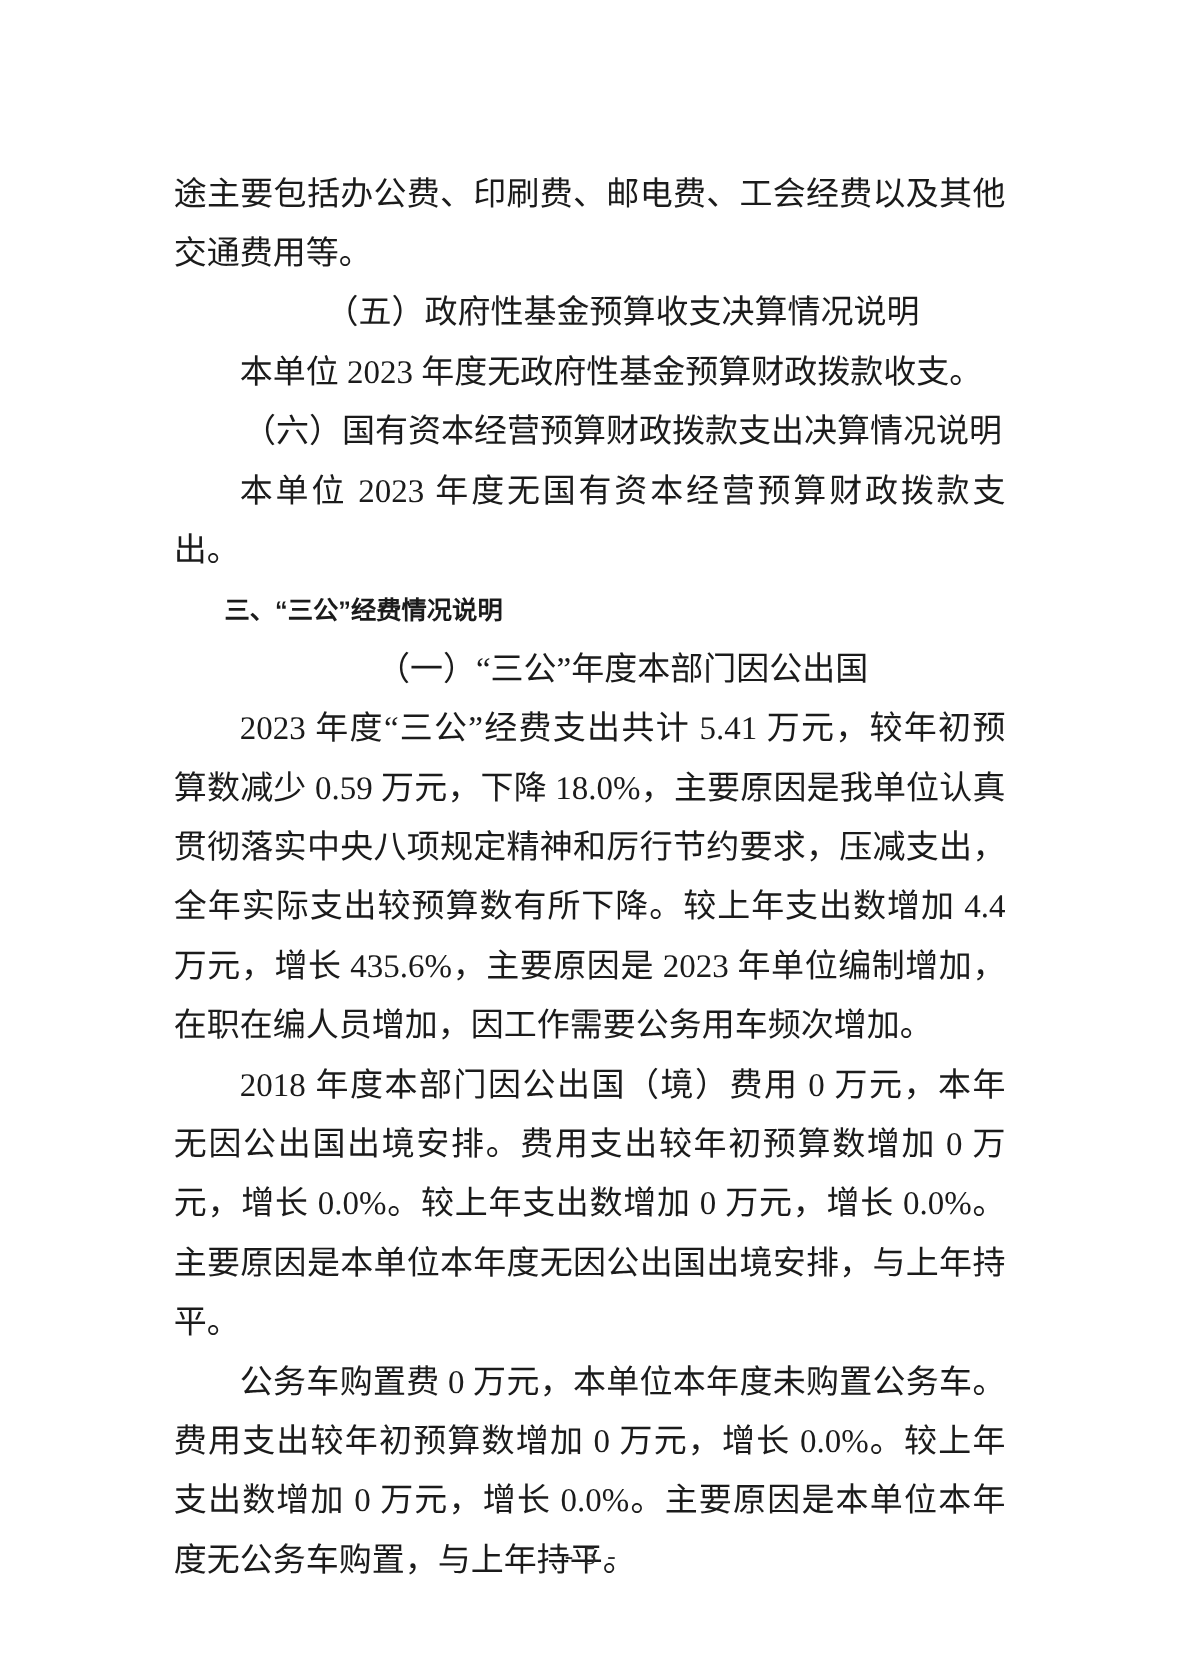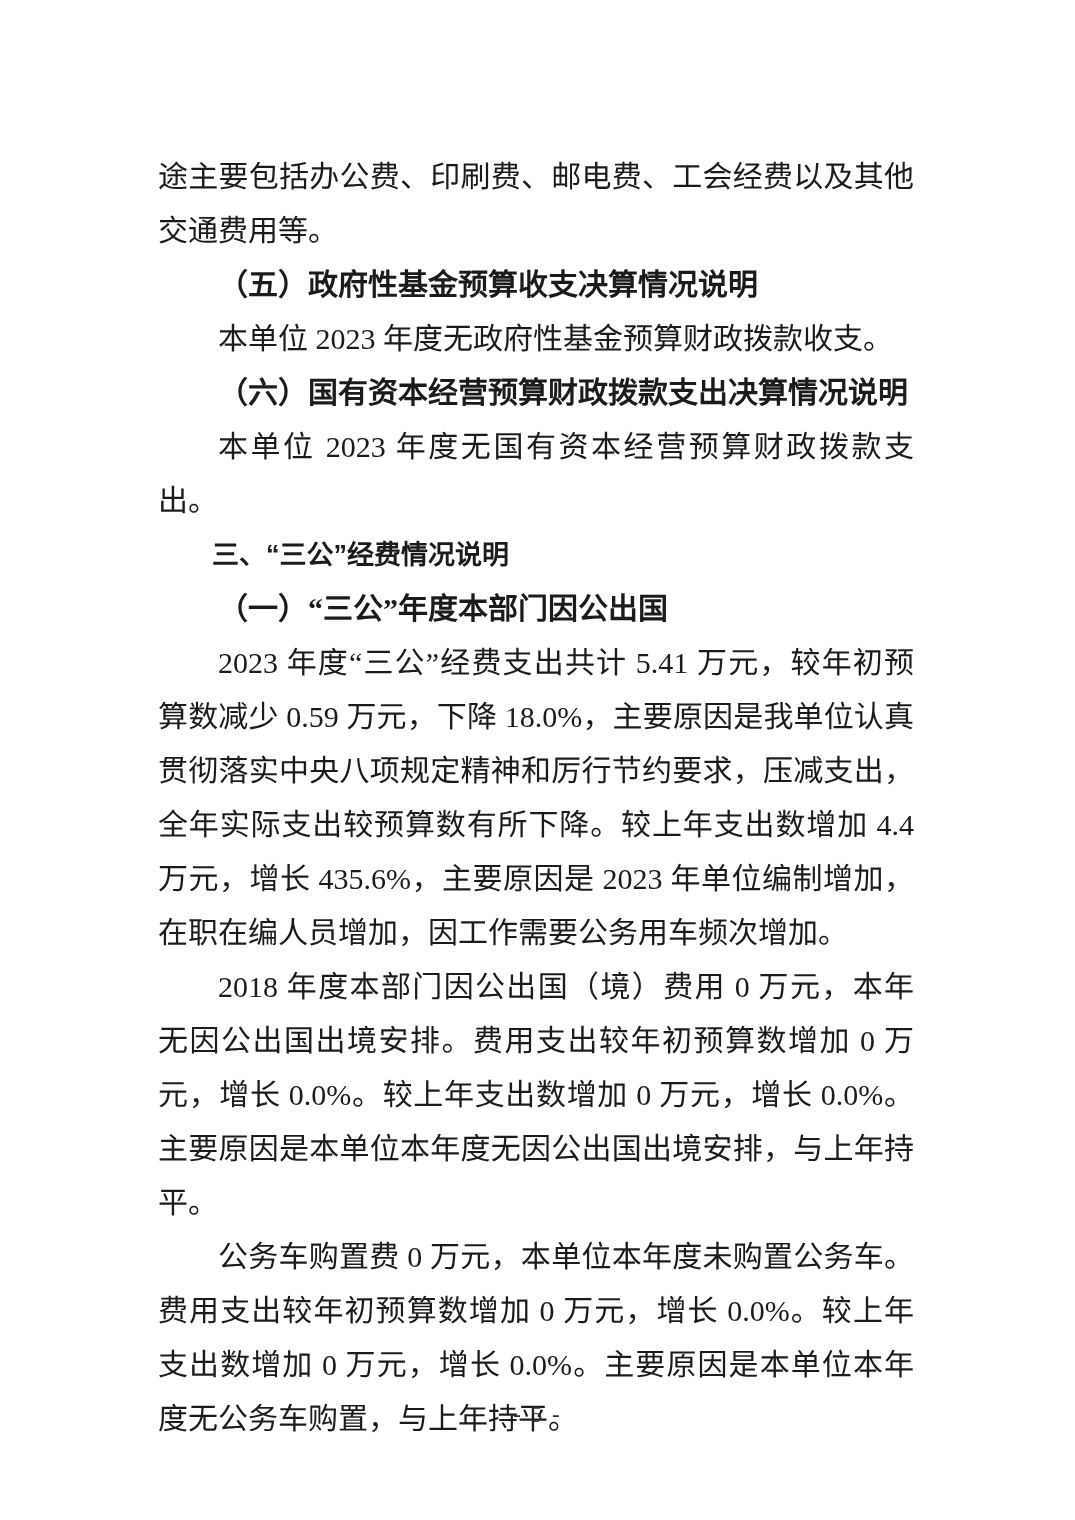--- a/index.html
+++ b/index.html
@@ -33,27 +33,27 @@
     color: #1b1b1b;
     text-align: justify;
     text-indent: 2em;
     font-weight: normal;
     word-break: break-all;
   }
   .continuation {
     text-indent: 0;
   }
   .sub-heading {
-    font-weight: bold;
-    text-align: left;
+    font-weight: normal;
+    text-align: center;
   }
   .section-heading {
     font-family: "Liberation Sans", "DejaVu Sans", sans-serif;
     font-weight: bold;
-    font-size: 27px;
+    font-size: 23px;
     text-align: left;
   }
   .footer {
     position: absolute;
     left: 0;
     top: 1400px;
     width: 100%;
     text-align: center;
     font-size: 23px;
     line-height: 30px;

